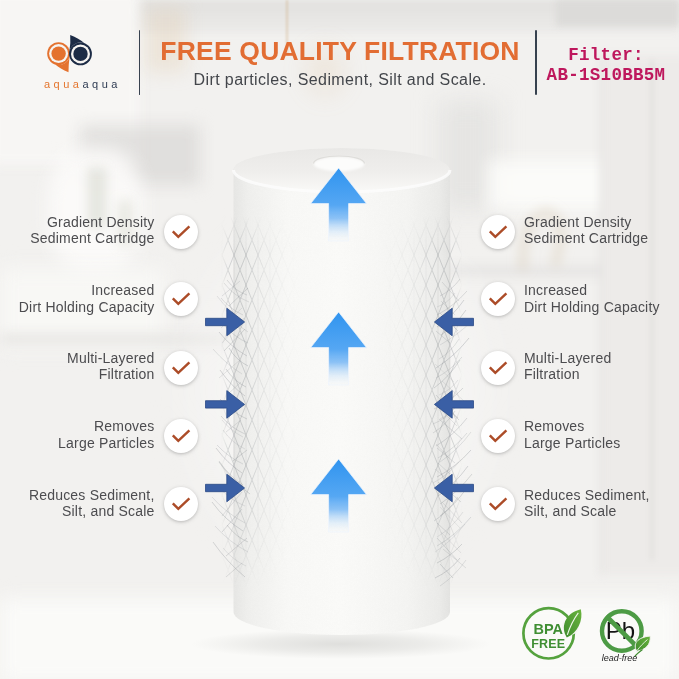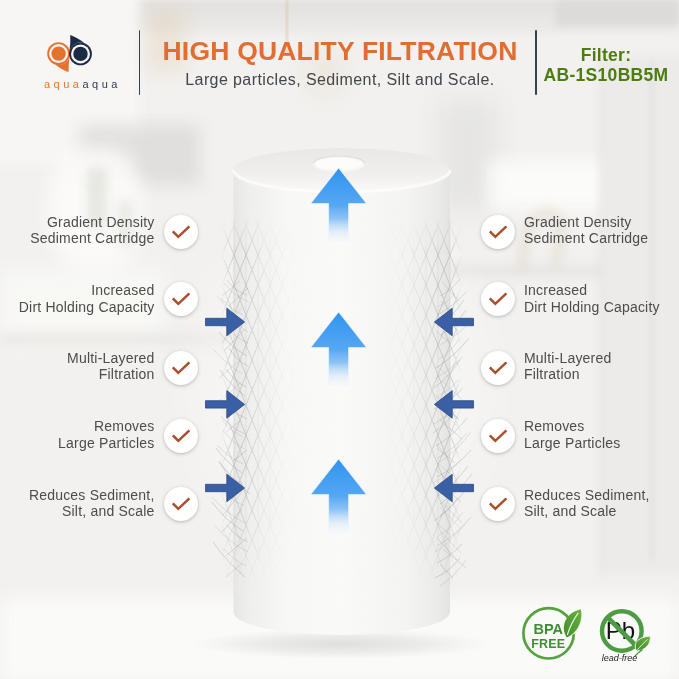--- a/index.html
+++ b/index.html
@@ -8,21 +8,21 @@
 .abs{position:absolute;}
 .blur{position:absolute;}
 
 #bg{position:absolute;inset:0;z-index:0;}
 
 .rowtxt{position:absolute;font-size:14px;line-height:16.8px;color:#4c4c4f;letter-spacing:0.2px;z-index:5;}
 .chk{position:absolute;width:34px;height:34px;border-radius:50%;background:#fff;box-shadow:0 1px 3.5px rgba(125,125,125,.5);z-index:5;}
 .chk svg{position:absolute;left:0;top:0;}
 #title{position:absolute;left:150px;top:36.2px;width:380px;text-align:center;font-size:26.5px;font-weight:bold;letter-spacing:0.2px;color:#e26d33;z-index:5;white-space:nowrap;}
 #subtitle{position:absolute;left:150px;top:71.3px;width:380px;text-align:center;font-size:16px;color:#43464b;letter-spacing:0.4px;z-index:5;white-space:nowrap;}
-#fcode{position:absolute;left:540px;top:45px;width:132px;text-align:center;font-size:17.5px;font-weight:bold;line-height:20px;color:#4d7c0f;z-index:5;letter-spacing:0.3px;}
+#fcode{position:absolute;left:540px;top:45px;width:132px;text-align:center;font-size:17.5px;font-weight:bold;line-height:20px;color:#be185d;z-index:5;letter-spacing:0.3px;font-family:Liberation Mono, monospace;}
 .sep{position:absolute;width:1.7px;background:#273341;opacity:.92;z-index:5;border-radius:1px;}
 #aqlogo{position:absolute;z-index:5;}
 #aqword{position:absolute;left:44px;top:78px;width:100px;font-size:11px;letter-spacing:3.5px;color:#e4762f;z-index:5;white-space:nowrap;}
 #aqword b{color:#2e3b52;font-weight:normal;}
 </style>
 </head>
 <body>
 <div id="page">
 
   <div id="bg">
@@ -285,22 +285,22 @@
     <circle cx="58.6" cy="53.6" r="7.2" fill="#e4722f"></circle>
 
     <path d="M70.2 35.1 Q79 38.5 84.08 43.08 A11.4 11.4 0 0 0 69.45 51.08 Q70.8 43 70.2 35.1 Z" fill="#1c2b45"></path>
     <circle cx="80.5" cy="53.9" r="11.4" fill="#1c2b45"></circle>
     <circle cx="80.5" cy="53.9" r="9.5" fill="#f6f4f1"></circle>
     <circle cx="80.5" cy="53.9" r="7.2" fill="#1c2b45"></circle>
   </svg>
   <div id="aqword">aqua<b>aqua</b></div>
   <div class="sep" style="left:138.6px;top:30px;height:65px;"></div>
   <div class="sep" style="left:535.4px;top:30px;height:65px;"></div>
-  <div id="title">HIGH QUALITY FILTRATION</div>
-  <div id="subtitle">Large particles, Sediment, Silt and Scale.</div>
+  <div id="title">FREE QUALITY FILTRATION</div>
+  <div id="subtitle">Dirt particles, Sediment, Silt and Scale.</div>
   <div id="fcode">Filter:<br>AB-1S10BB5M</div>
 
   <div class="rowtxt" style="left:0;top:213.6px;width:154.5px;text-align:right;">Gradient Density<br>Sediment Cartridge</div>
   <div class="rowtxt" style="left:0;top:281.8px;width:154.5px;text-align:right;">Increased<br>Dirt Holding Capacity</div>
   <div class="rowtxt" style="left:0;top:349.5px;width:154.5px;text-align:right;">Multi-Layered<br>Filtration</div>
   <div class="rowtxt" style="left:0;top:418px;width:154.5px;text-align:right;">Removes<br>Large Particles</div>
   <div class="rowtxt" style="left:0;top:486.7px;width:154.5px;text-align:right;">Reduces Sediment,<br>Silt, and Scale</div>
 
   <div class="rowtxt" style="left:524px;top:213.6px;width:160px;">Gradient Density<br>Sediment Cartridge</div>
   <div class="rowtxt" style="left:524px;top:281.8px;width:160px;">Increased<br>Dirt Holding Capacity</div>

